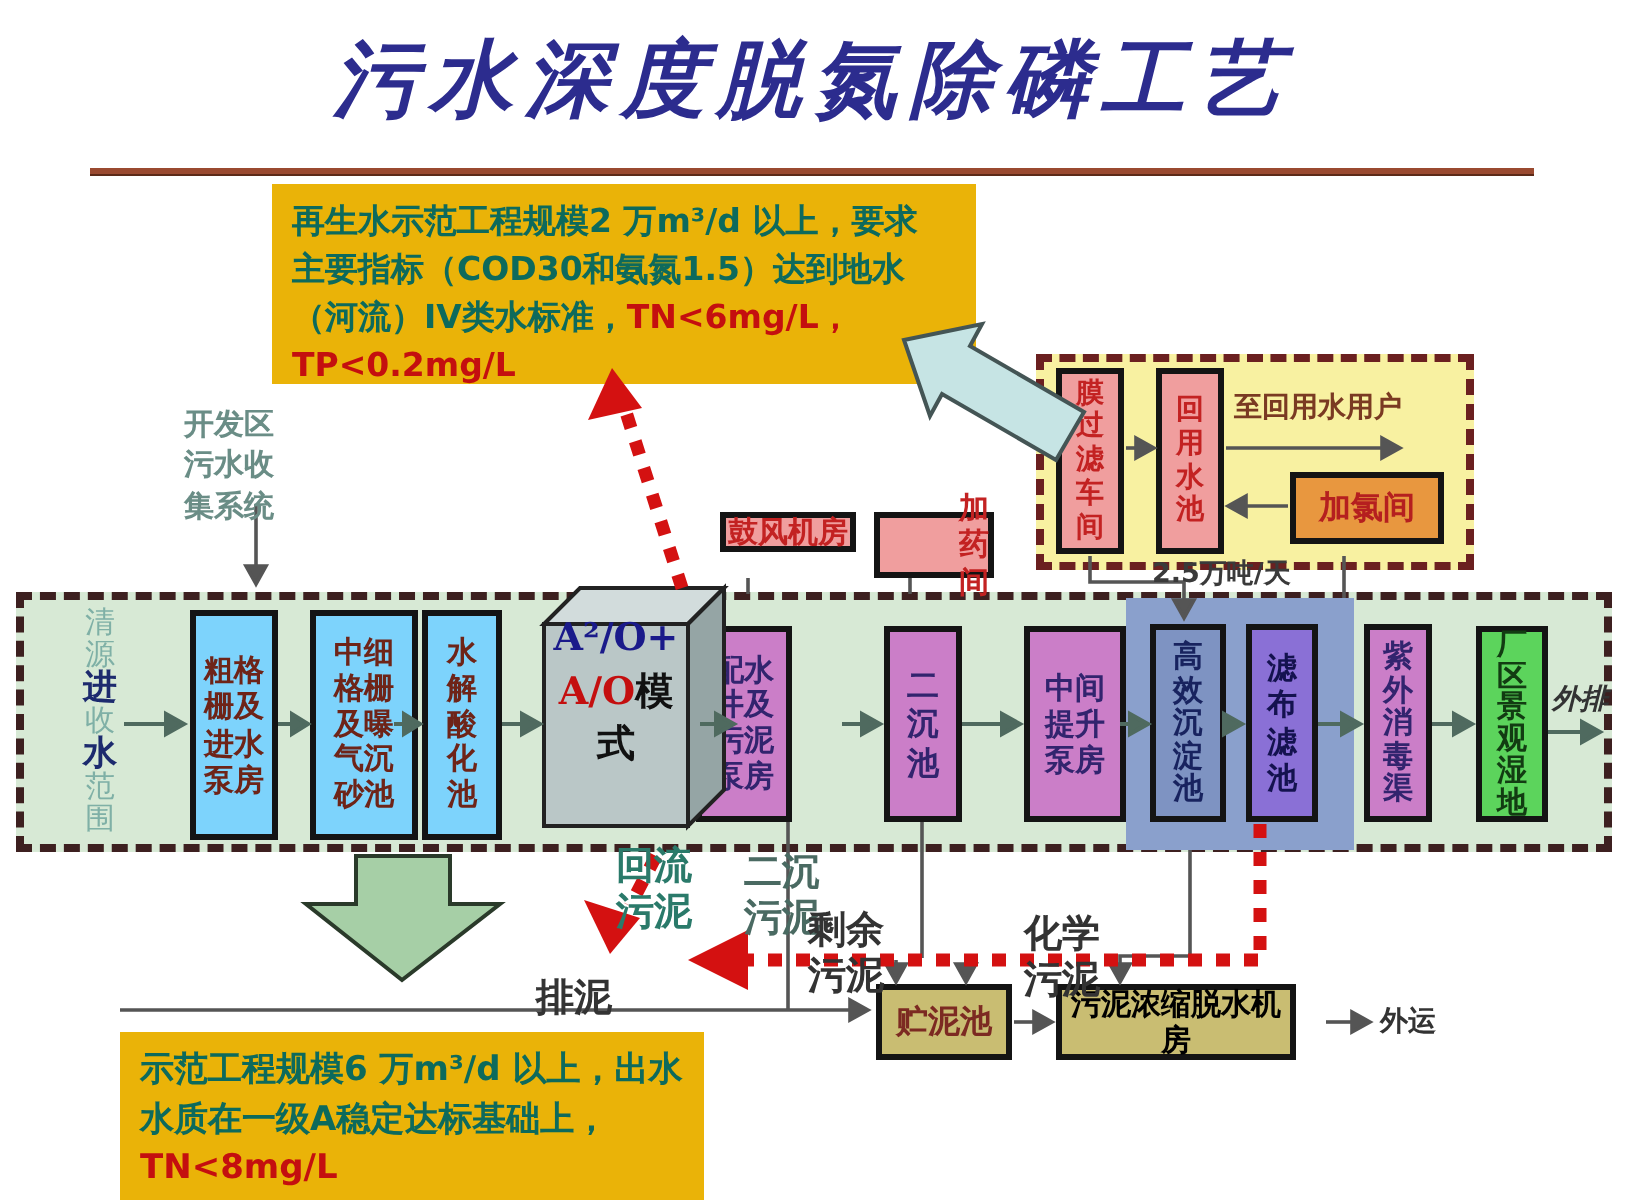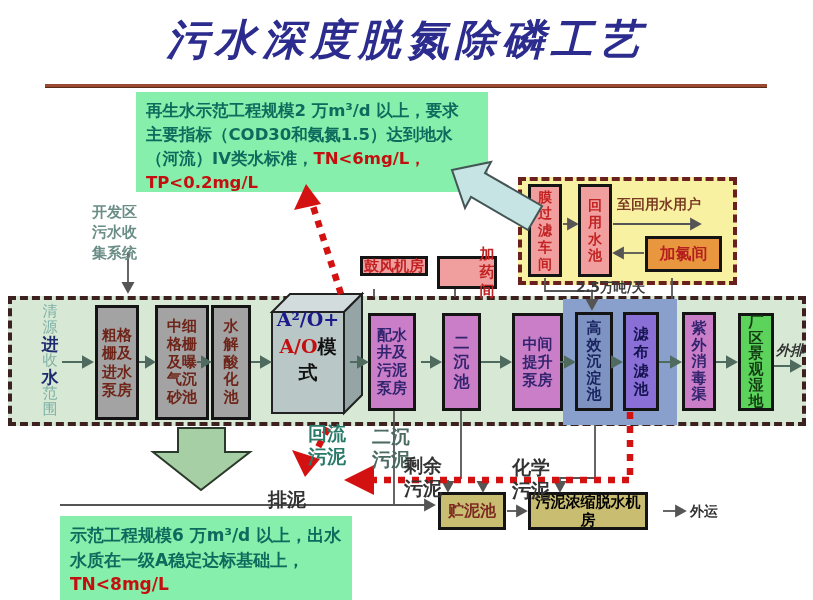--- a/index.html
+++ b/index.html
@@ -5,49 +5,49 @@
   html,body{margin:0;padding:0;background:#fff;}
   .stage{position:relative;width:813px;height:600px;background:#ffffff;overflow:hidden;
          font-family:"DejaVu Sans","Liberation Sans",sans-serif;}
 
   .title{position:absolute;top:12px;left:0;width:100%;text-align:center;
          font-family:"DejaVu Serif","Liberation Serif",serif;font-style:italic;
          font-weight:bold;font-size:42px;color:#2c2c8e;letter-spacing:6px;z-index:2;}
   .rule{position:absolute;left:45px;top:84px;width:722px;height:3px;background:#9a4a30;
         border-bottom:1px solid #5c2a18;z-index:2;}
 
-  .note{position:absolute;background:#86efac;padding:7px 10px;font-weight:bold;
+  .note{position:absolute;background:#eab308;padding:7px 10px;font-weight:bold;
         font-size:16.5px;color:#0d6a5c;line-height:1.45;z-index:5;box-sizing:border-box;}
   .note .red{color:#c40f0f;}
   #note-top{left:136px;top:92px;width:352px;height:100px;}
   #note-bottom{left:60px;top:516px;width:292px;height:88px;font-size:17px;}
 
   .mainband{position:absolute;left:8px;top:296px;width:798px;height:130px;
             background:#d7e9d5;border:4px dashed #3d2020;z-index:1;box-sizing:border-box;}
   .yellowbox{position:absolute;left:518px;top:177px;width:219px;height:108px;
              background:#f8f1a1;border:4px dashed #6b2020;z-index:2;box-sizing:border-box;}
   .bluepanel{position:absolute;left:563px;top:299px;width:114px;height:126px;
              background:#8aa0cc;z-index:2;}
 
   .pbox{position:absolute;box-sizing:border-box;border:3px solid #141414;display:flex;
         align-items:center;justify-content:center;text-align:center;font-weight:bold;
         white-space:pre-line;z-index:3;line-height:1.22;font-size:15px;}
-  .salmon{background:#a3a3a3;color:#6e2418;}
+  .salmon{background:#7dd3fc;color:#6e2418;}
   .orchid{background:#cb7ec8;color:#32246e;}
   .steel{background:#7e93c2;color:#18235f;}
   .violet{background:#8a70d6;color:#14124f;}
   .greenbox{background:#5cd45c;color:#123c12;}
   .pinkpale{background:#f09e9e;color:#c32222;}
   .orangebox{background:#e8973f;color:#b51f1f;}
   .khakibox{background:#c9bd72;text-align:center;}
 
   #box-coarse{left:95px;top:305px;width:44px;height:115px;}
   #box-fine{left:155px;top:305px;width:54px;height:115px;line-height:1.18;}
   #box-hydro{left:211px;top:305px;width:40px;height:115px;line-height:1.18;}
-  #box-dist{left:368px;top:313px;width:48px;height:98px;line-height:1.18;}
+  #box-dist{left:348px;top:313px;width:48px;height:98px;line-height:1.18;}
   #box-sec{left:442px;top:313px;width:39px;height:98px;font-size:16px;}
   #box-mid{left:512px;top:313px;width:51px;height:98px;}
   #box-highsed{left:575px;top:312px;width:38px;height:99px;line-height:1.1;}
   #box-cloth{left:623px;top:312px;width:36px;height:99px;}
   #box-uv{left:682px;top:312px;width:34px;height:99px;line-height:1.1;}
   #box-wetland{left:738px;top:313px;width:36px;height:98px;line-height:1.05;}
   #box-blower{left:360px;top:256px;width:68px;height:20px;}
   #box-dosing{left:437px;top:256px;width:60px;height:33px;padding-left:40px;}
   #box-membrane{left:528px;top:184px;width:34px;height:93px;font-size:14px;line-height:1.2;}
   #box-reusepool{left:578px;top:184px;width:34px;height:93px;font-size:14px;line-height:1.2;}

